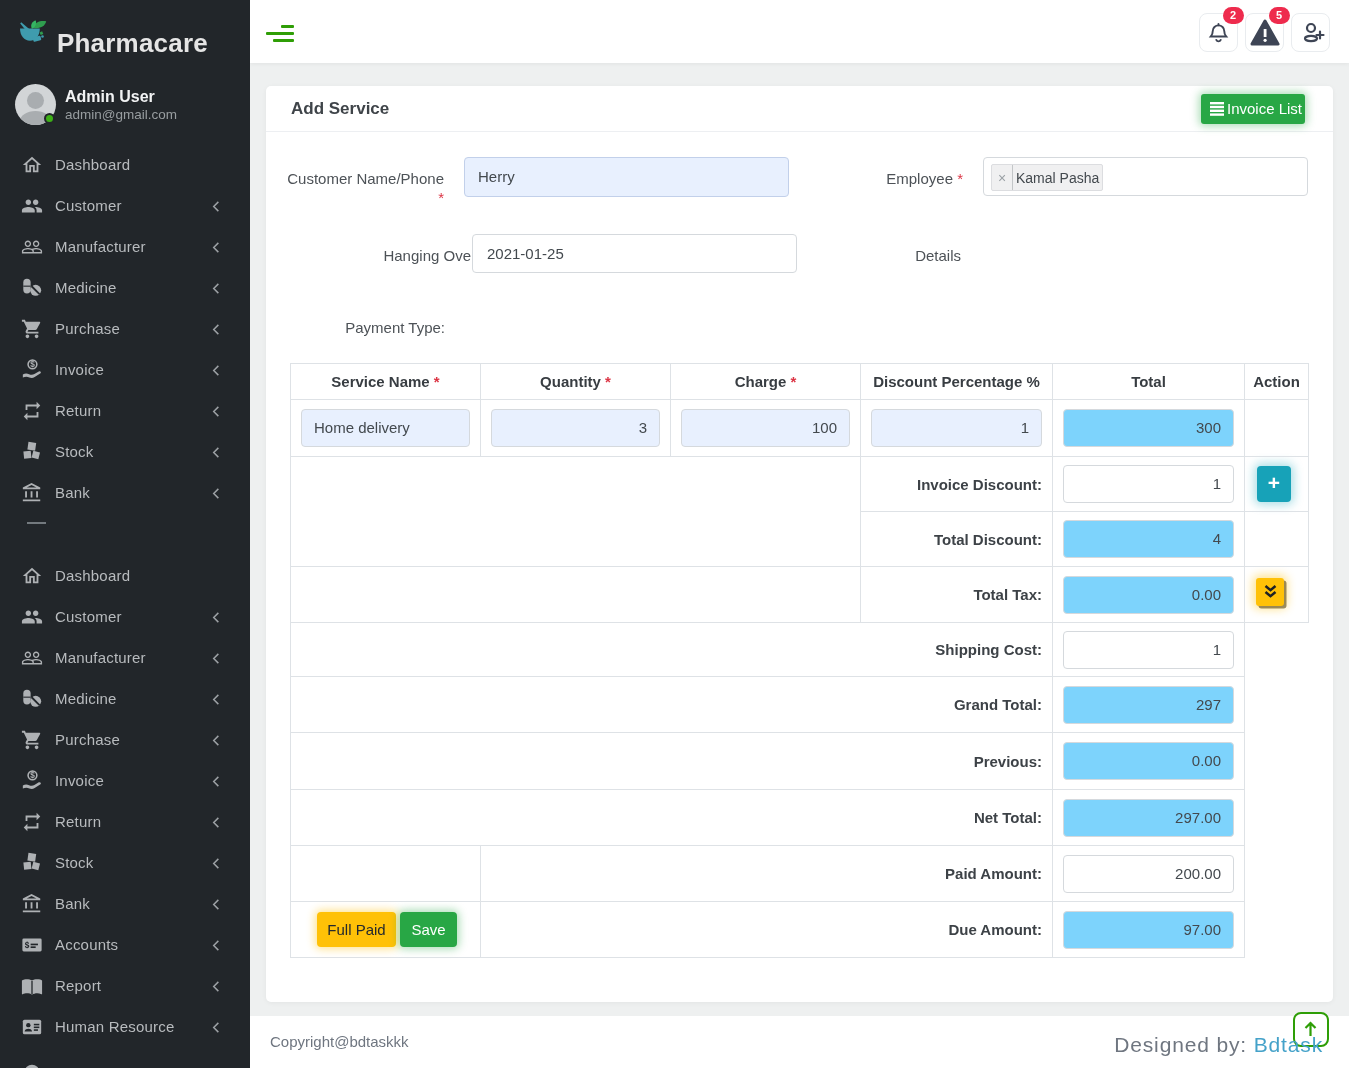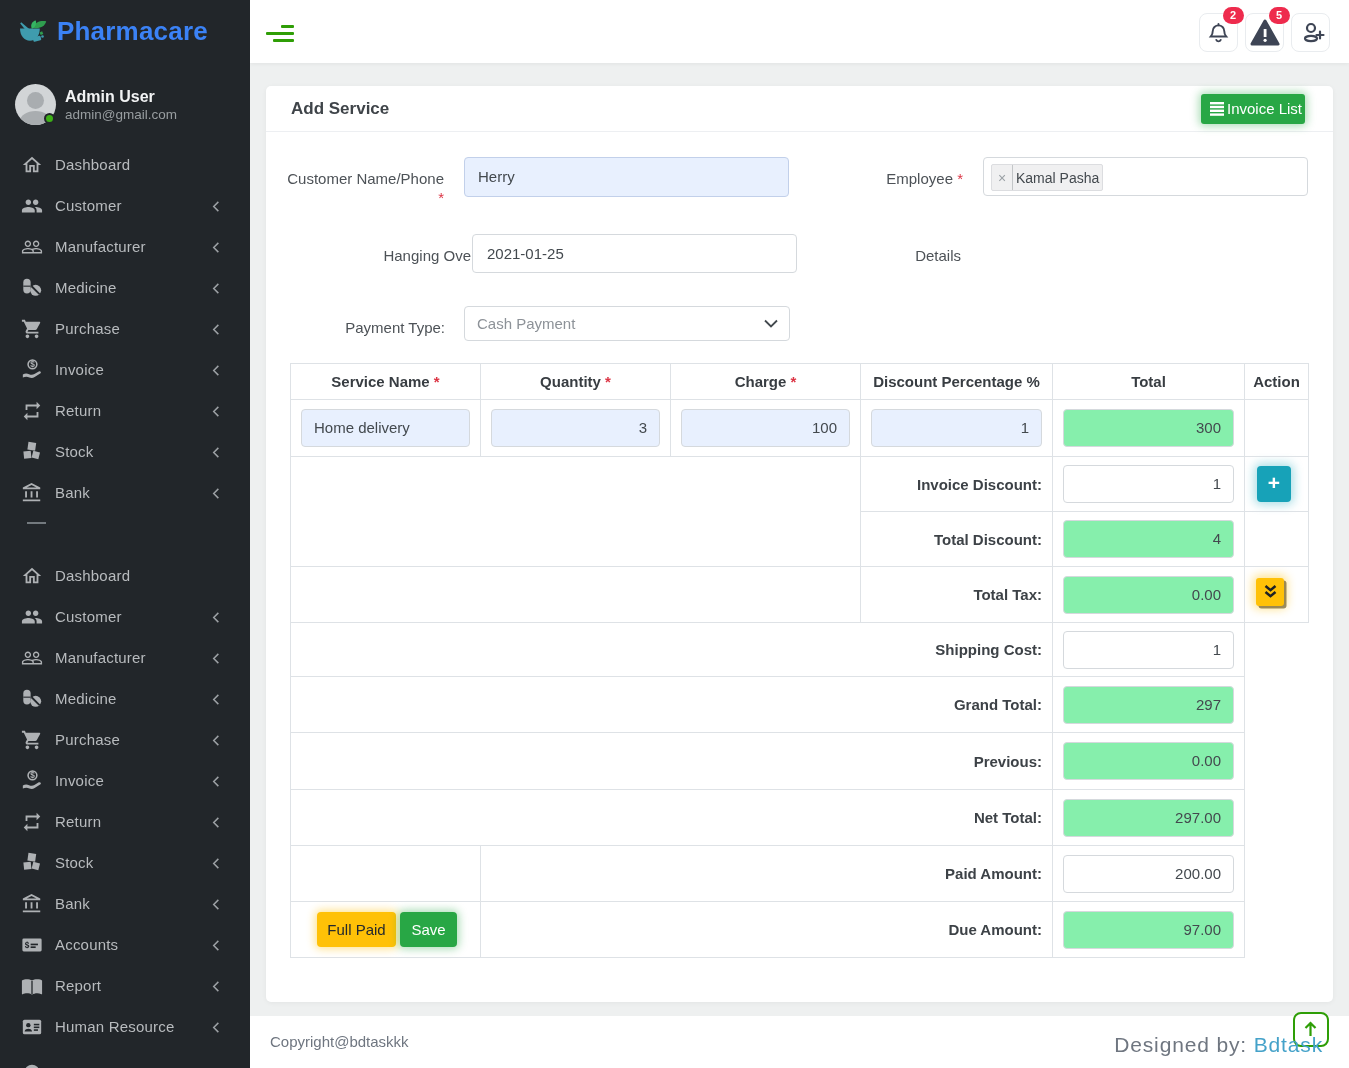--- a/index.html
+++ b/index.html
@@ -3,21 +3,21 @@
 <meta charset="utf-8">
 <style>
 * { margin:0; padding:0; box-sizing:border-box; }
 html,body { width:1349px; height:1068px; }
 body { font-family:"Liberation Sans", sans-serif; background:#eef0f0; }
 #page { position:relative; width:1349px; height:1068px; overflow:hidden; }
 .abs { position:absolute; }
 
 
 #sidebar { position:absolute; left:0; top:0; width:250px; height:1068px; background:#22262a; z-index:5; }
-#logotxt { position:absolute; left:57px; top:16px; font-size:26px; font-weight:700; color:#3b82f6; letter-spacing:0.2px; }
+#logotxt { position:absolute; left:57px; top:28px; font-size:26px; font-weight:700; color:#e5e5e5; letter-spacing:0.2px; }
 #avatar { position:absolute; left:15px; top:84px; width:41px; height:41px; border-radius:50%; background:#d2d5d7; overflow:hidden; }
 #avatar .head { position:absolute; left:12px; top:8px; width:17px; height:17px; border-radius:50%; background:#a9adb0; }
 #avatar .bodyp { position:absolute; left:5px; top:27px; width:31px; height:20px; border-radius:50% 50% 0 0; background:#a9adb0; }
 #avdot { position:absolute; left:44px; top:113px; width:11px; height:11px; border-radius:50%; background:#3db016; border:2px solid #22262a; }
 #uname { position:absolute; left:65px; top:88px; font-size:16px; font-weight:700; color:#f2f3f4; }
 #uemail { position:absolute; left:65px; top:107px; font-size:13.5px; color:#989da0; }
 .mitem { position:absolute; left:0; width:250px; height:41px; }
 .mitem .ic { position:absolute; left:21px; top:9px; width:22px; height:22px; }
 .mitem .tx { position:absolute; left:55px; top:11px; font-size:15px; color:#b8bbbe; letter-spacing:0.2px; }
 .mitem .ch { position:absolute; left:210px; top:13px; width:14px; height:14px; }
@@ -32,21 +32,21 @@
 
 #card { position:absolute; left:266px; top:86px; width:1067px; height:916px; background:#fff; border-radius:5px; box-shadow:0 1px 5px rgba(0,0,0,.05); z-index:3; }
 #cardhead { position:absolute; left:0; top:0; width:1067px; height:46px; border-bottom:1px solid #edeff2; }
 #cardtitle { position:absolute; left:25px; top:13px; font-size:17px; font-weight:700; color:#3f4449; }
 #invbtn { position:absolute; right:28px; top:8px; width:104px; height:30px; background:#28a745; border-radius:3px; color:#fff; font-size:15px; box-shadow:0 0 9px 2px rgba(40,167,69,.4); }
 #invbtn span { position:absolute; left:26px; top:6px; }
 .lab { position:absolute; font-size:15px; color:#4d5257; white-space:nowrap; }
 .red { color:#dc3545; }
 .inp { position:absolute; background:#fff; border:1px solid #d5d9dd; border-radius:4px; font-size:15px; color:#43494e; }
 .bluebg { background:#e8f0fe; border-color:#c2d0ea; }
-.graybg { background:#86efac; border-color:#d9dde1; color:#70767c; }
+.graybg { background:#7dd3fc; border-color:#d9dde1; color:#70767c; }
 
 
 #tbl { position:absolute; left:24px; top:277px; border-collapse:collapse; table-layout:fixed; }
 #tbl th, #tbl td { border:1px solid #dee2e6; padding:0; font-size:15px; vertical-align:middle; }
 #tbl th { font-weight:700; color:#383d42; text-align:center; }
 #tbl td.labc { font-weight:700; color:#3d4247; text-align:right; padding-right:10px; }
 #tbl td.nob { border:none; }
 .tin { height:38px; border:1px solid #d5d9dd; border-radius:4px; font-size:15px; color:#43494e; margin:0 10px; line-height:36px; }
 .tin.num { text-align:right; padding-right:12px; }
 .tin.txt { padding-left:12px; }
@@ -124,25 +124,20 @@
 
     <div class="inp bluebg" style="left:198px; top:71px; width:325px; height:40px; line-height:38px; padding-left:13px;">Herry</div>
     <div class="inp" style="left:717px; top:71px; width:325px; height:39px;">
       <div style="position:absolute; left:7px; top:6px; height:27px; background:#f0f0f1; border:1px solid #dcdde0; border-radius:2px; display:flex; align-items:center;">
         <span style="width:20px; text-align:center; color:#9aa0a5; font-size:14px;">×</span>
         <span style="width:1px; height:25px; background:#c3c6c8;"></span>
         <span style="padding:0 3px 0 3px; font-size:14px; color:#43494e;">Kamal Pasha</span>
       </div>
     </div>
     <div class="inp" style="left:198px; top:148px; width:325px; height:39px; line-height:37px; padding-left:14px;margin-left:8px;">2021-01-25</div>
-    <div class="inp" style="left:198px; top:220px; width:326px; height:35px; line-height:33px; padding-left:12px; color:#8d9298;">Cash Payment
-      <svg class="abs" style="right:11px; top:12px;" width="14" height="10" viewBox="0 0 14 10" fill="none" stroke="#43494e" stroke-width="1.8">
-          <path d="M1 1.5l6 6 6-6"></path>
-        </svg>
-    </div>
 
     <table id="tbl">
       <colgroup>
           <col style="width:190px">
           <col style="width:190px">
           <col style="width:190px">
           <col style="width:192px">
           <col style="width:192px">
           <col style="width:64px">
         </colgroup>

